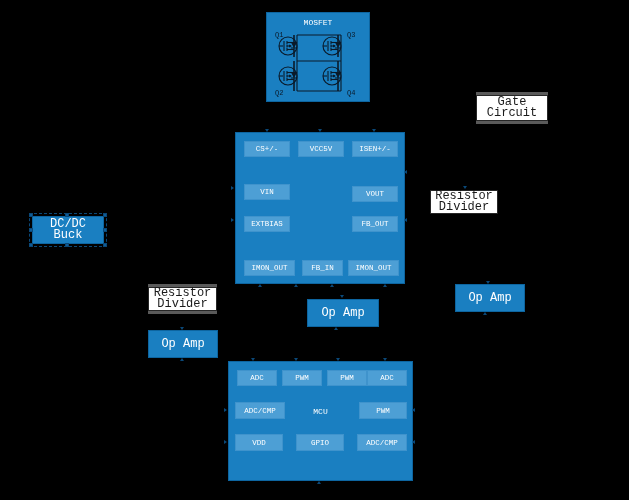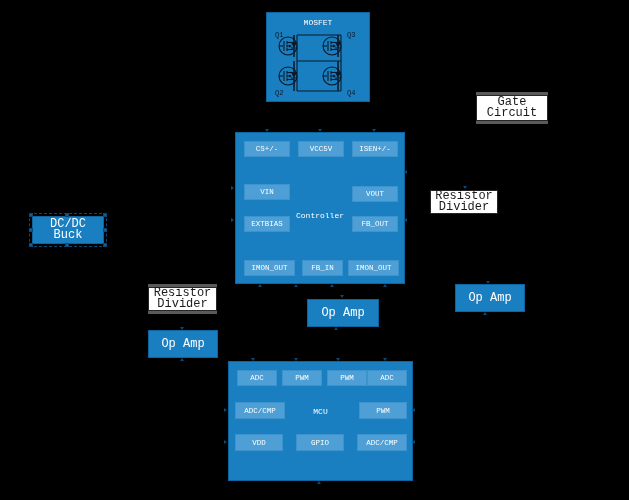--- a/index.html
+++ b/index.html
@@ -217,21 +217,20 @@
       </g>
     </svg>
 
     <div style="position:absolute;left:8px;top:18px;font-size:7px;color:#0a1a2a;">Q1</div>
     <div style="position:absolute;left:80px;top:18px;font-size:7px;color:#0a1a2a;">Q3</div>
     <div style="position:absolute;left:8px;top:76px;font-size:7px;color:#0a1a2a;">Q2</div>
     <div style="position:absolute;left:80px;top:76px;font-size:7px;color:#0a1a2a;">Q4</div>
   </div>
 
   <div class="chip" style="left:235px; top:132px; width:170px; height:152px;">
-    <div class="chip-title" style="top:77px;">Controller</div>
 
     <div class="pin" style="left:8px;  top:8px;  width:46px; height:16px;">CS+/-</div>
     <div class="pin" style="left:62px; top:8px;  width:46px; height:16px;">VCC5V</div>
     <div class="pin" style="left:116px;top:8px;  width:46px; height:16px;">ISEN+/-</div>
     <div class="pin" style="left:116px;top:33px; width:46px; height:16px;margin-top:20px;">VOUT</div>
     <div class="pin" style="left:8px;  top:51px; width:46px; height:16px;">VIN</div>
     <div class="pin" style="left:8px;  top:83px; width:46px; height:16px;">EXTBIAS</div>
     <div class="pin" style="left:116px;top:83px; width:46px; height:16px;">FB_OUT</div>
     <div class="pin" style="left:8px;  top:127px;width:51px; height:16px;">IMON_OUT</div>
     <div class="pin" style="left:66px; top:127px;width:41px; height:16px;">FB_IN</div>

